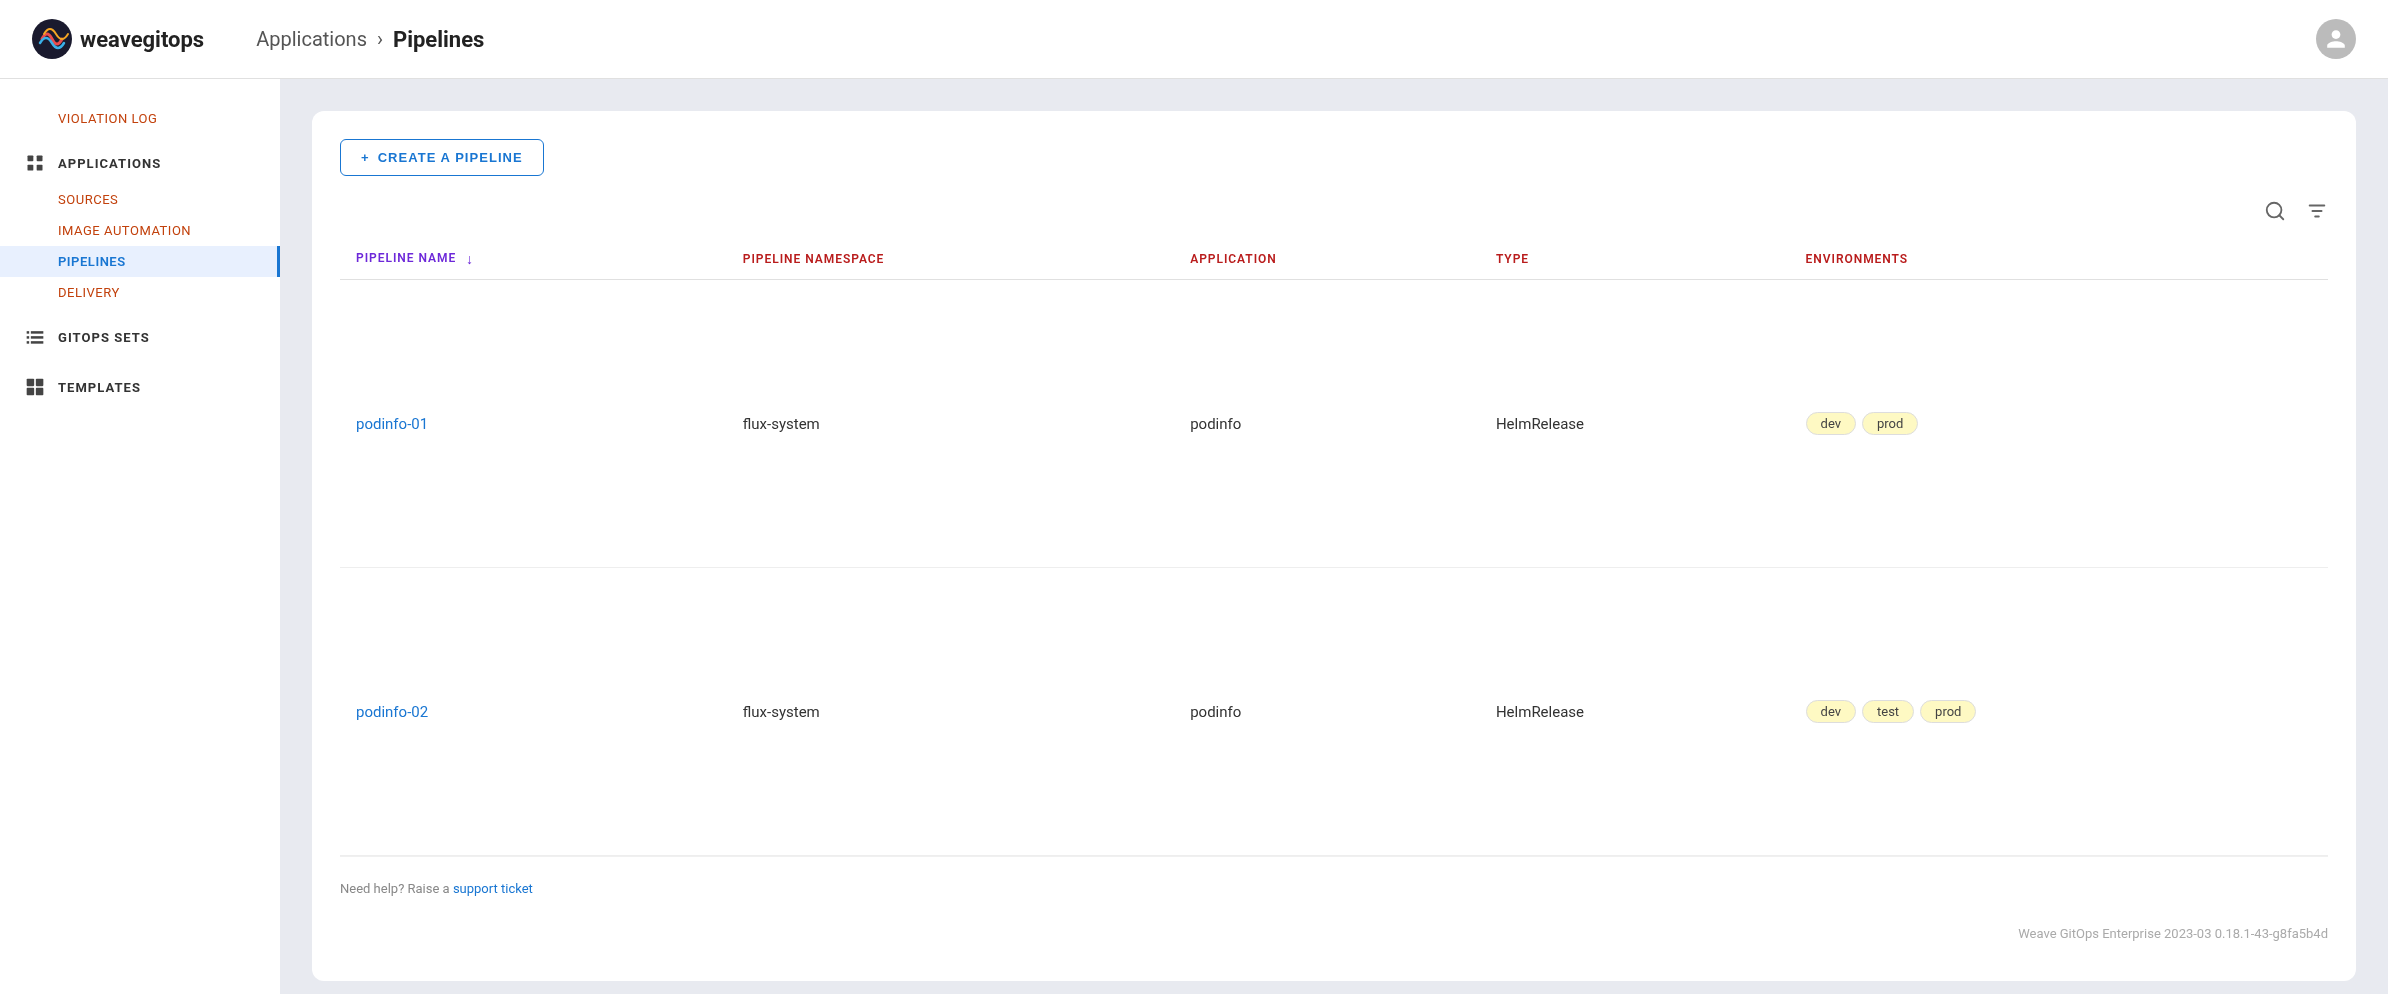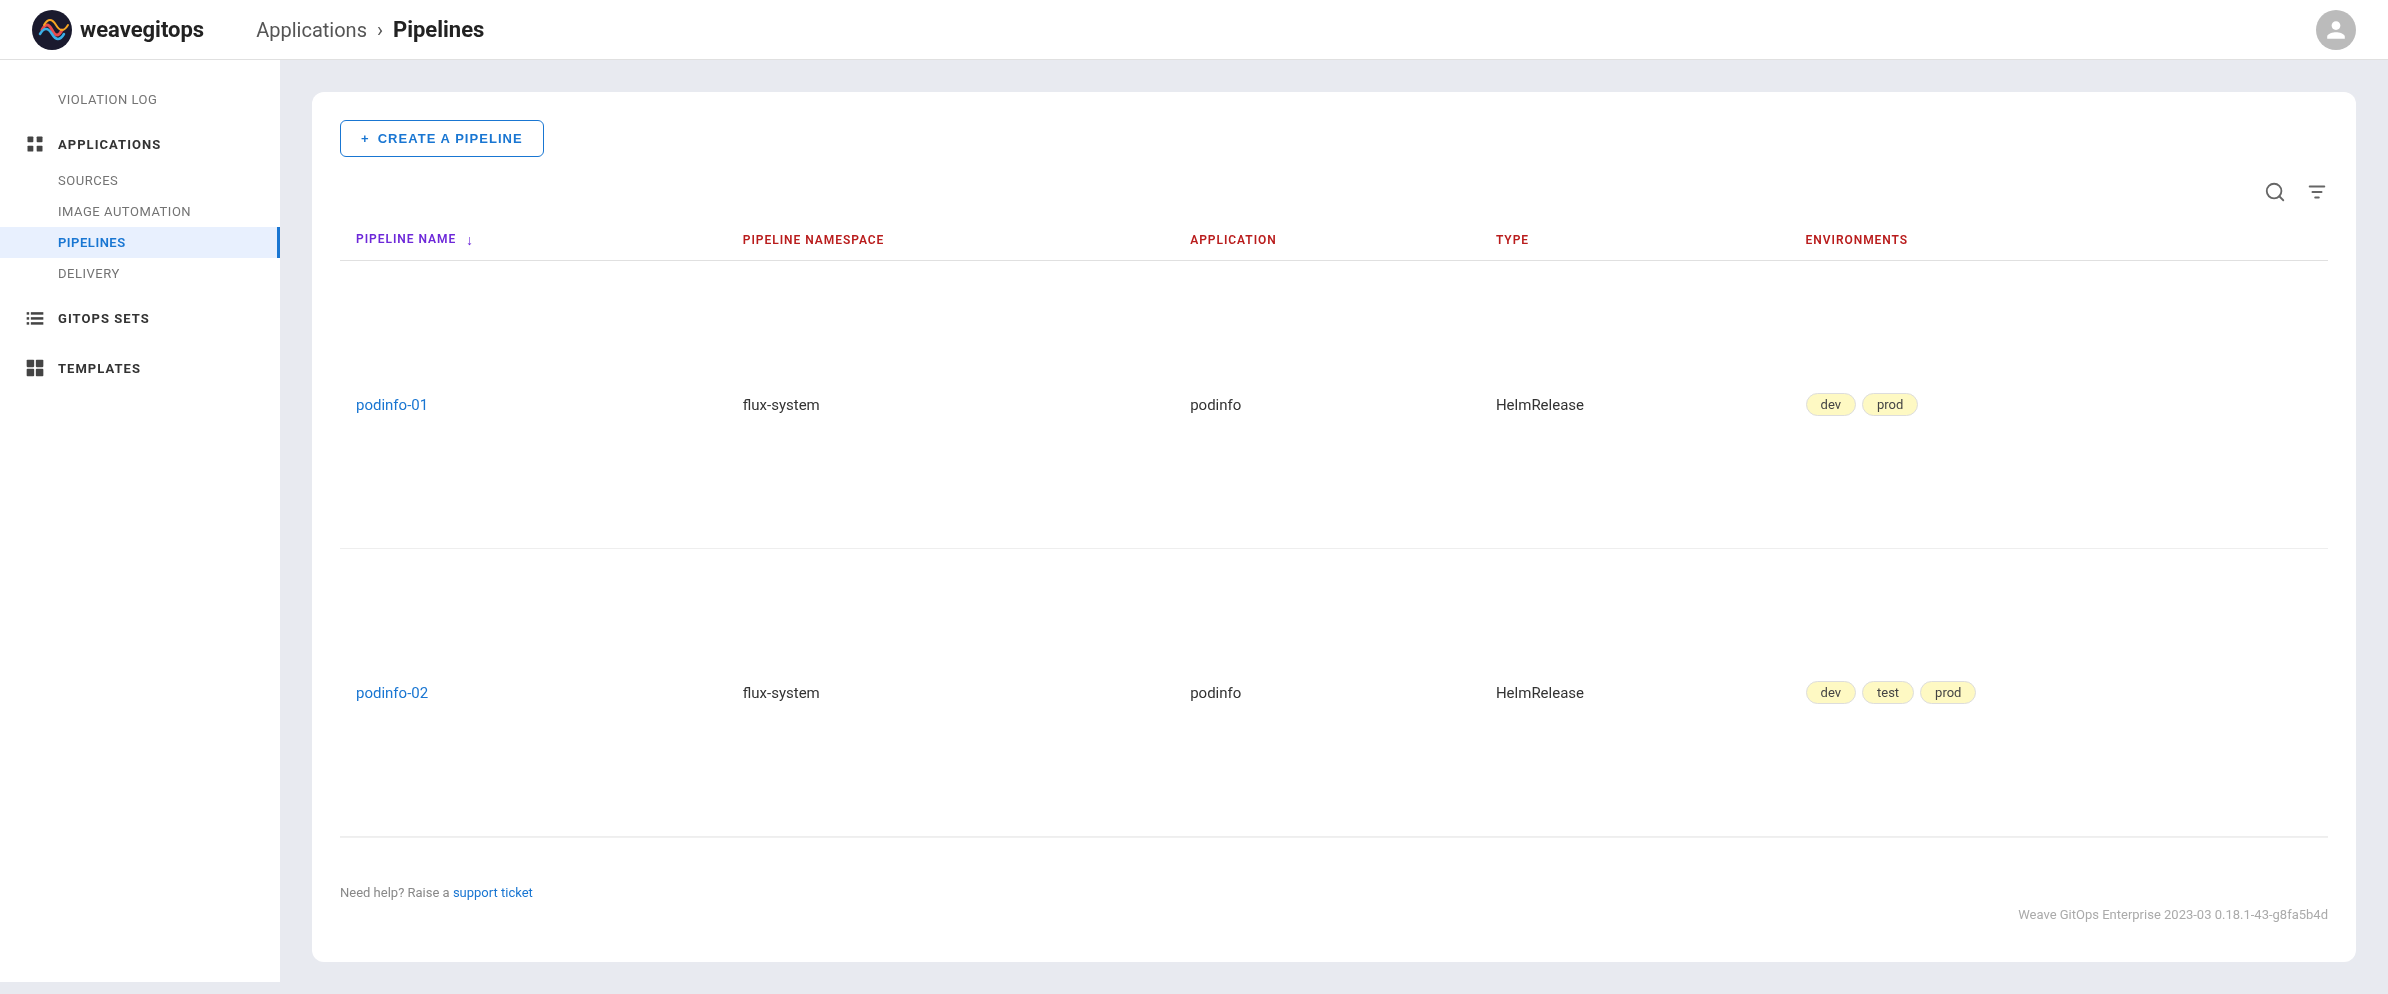--- a/index.html
+++ b/index.html
@@ -9,21 +9,21 @@
       height: 994px;
       overflow: hidden;
     }
 
     
     .header {
       display: flex;
       align-items: center;
       justify-content: space-between;
       background: #fff;
-      height: 60px;
+      height: 79px;
       padding: 0 32px;
       border-bottom: 1px solid #e0e0e0;
     }
     .header-left {
       display: flex;
       align-items: center;
       gap: 12px;
     }
     .logo {
       display: flex;
@@ -115,21 +115,21 @@
     }
     .sidebar-section-label {
       font-size: 13px;
       font-weight: 700;
       color: #333;
       letter-spacing: 0.08em;
     }
     .sidebar-item {
       padding: 8px 24px 8px 58px;
       font-size: 13px;
-      color: #737373;
+      color: #c2410c;
       cursor: pointer;
       letter-spacing: 0.04em;
       text-transform: uppercase;
     }
     .sidebar-item.active {
       color: #1976d2;
       background: #e8f0fe;
       font-weight: 600;
       border-right: 3px solid #1976d2;
     }
@@ -230,21 +230,21 @@
       margin-right: 6px;
     }
 
     
     .card-footer {
       margin-top: auto;
       padding-top: 24px;
       border-top: 1px solid #f0f0f0;
       display: flex;
       justify-content: space-between;
-      align-items: center;
+      align-items: flex-start;
       font-size: 13px;
       color: #888;
       padding-bottom: 12px;
     }
     .footer-link {
       color: #1976d2;
       text-decoration: none;
     }
     .footer-version {
       font-size: 13px;

